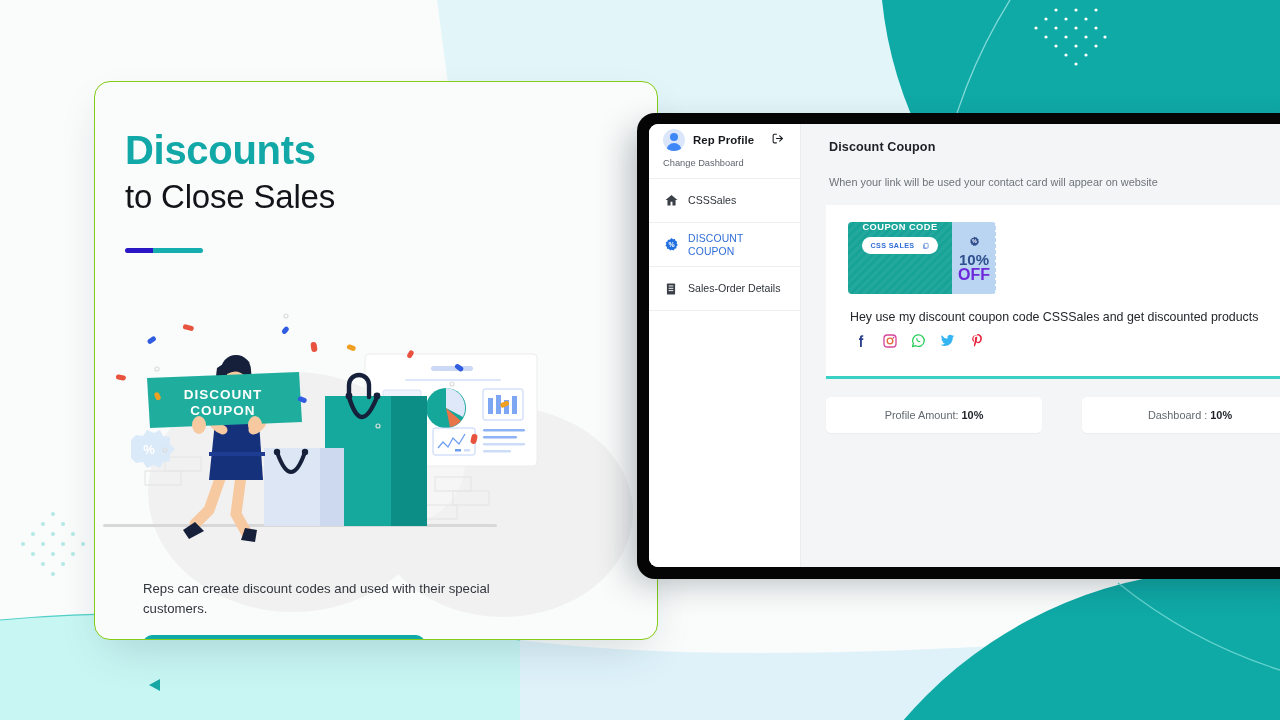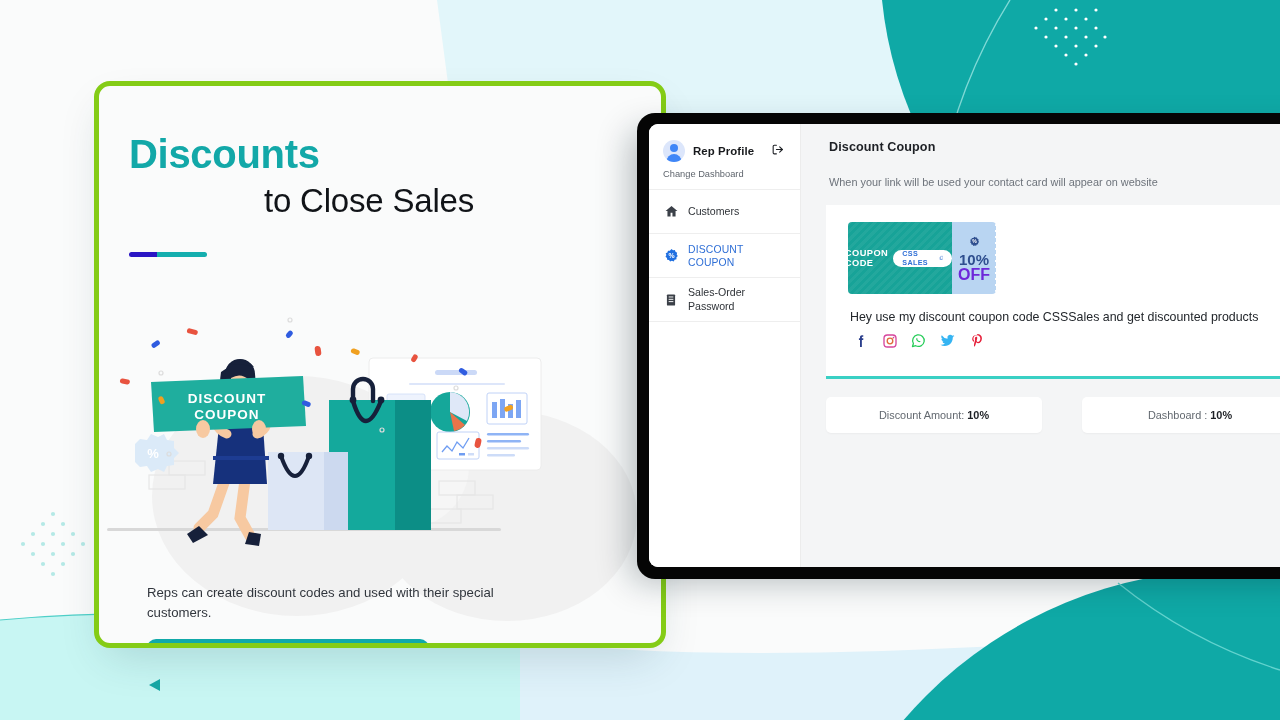--- a/index.html
+++ b/index.html
@@ -7,30 +7,30 @@
     width:1280px;height:720px;overflow:hidden;position:relative;
     background:#fafbfb;
     font-family:"Liberation Sans","DejaVu Sans",sans-serif;
     -webkit-font-smoothing:antialiased;
   }
   
   #bg{position:absolute;inset:0;z-index:0;}
   
   .promo-card{
     position:absolute;left:94px;top:81px;width:562px;height:557px;
-    background:#fafbfb;border:5px solid #84cc16;border-radius:16px;
+    background:#fafbfb;border:1px solid #84cc16;border-radius:16px;
     box-shadow:0 18px 45px -12px rgba(20,60,70,.18);
     z-index:3;overflow:hidden;
   }
   .promo-title{position:absolute;left:30px;top:47px;width:480px;}
   .promo-title .l1{
     font-size:40px;font-weight:700;color:#12a8a8;line-height:1.08;letter-spacing:-.3px;
   }
   .promo-title .l2{
-    font-size:33px;font-weight:400;color:#111418;line-height:1.15;margin-top:6px;letter-spacing:-.2px;text-align:center;
+    font-size:33px;font-weight:400;color:#111418;line-height:1.15;margin-top:6px;letter-spacing:-.2px;
   }
   .accent-bar{position:absolute;left:30px;top:166px;width:78px;height:5px;border-radius:3px;overflow:hidden;display:flex;}
   .accent-bar i{display:block;height:100%;}
   .accent-bar i.a{width:36%;background:#2a16c4;}
   .accent-bar i.b{flex:1;background:#14aeae;}
   .promo-illus{position:absolute;left:8px;top:180px;width:546px;height:370px;}
   .promo-caption{
     position:absolute;left:48px;top:497px;width:400px;
     font-size:13.2px;color:#31363d;line-height:1.48;
   }
@@ -43,21 +43,21 @@
     position:absolute;left:637px;top:113px;width:700px;height:466px;
     background:#050505;border-radius:18px;z-index:6;
     box-shadow:-14px 10px 34px -8px rgba(10,30,40,.30);
   }
   .device-screen{
     position:absolute;left:12px;top:11px;right:12px;bottom:12px;
     background:#ffffff;border-radius:9px;overflow:hidden;display:flex;
   }
   
   .app-sidebar{width:151px;flex:0 0 151px;background:#ffffff;border-right:1px solid #ececec;}
-  .profile-row{display:flex;align-items:center;padding:16px 12px 0 14px;}
+  .profile-row{display:flex;align-items:center;padding:5px 12px 0 14px;}
   .avatar{
     width:22px;height:22px;border-radius:50%;background:#dce6fb;flex:0 0 22px;
     position:relative;overflow:hidden;margin-right:8px;
   }
   .avatar .head{position:absolute;left:50%;top:3.5px;transform:translateX(-50%);width:8px;height:8px;border-radius:50%;background:#3f86f7;}
   .avatar .body{position:absolute;left:50%;bottom:-1px;transform:translateX(-50%);width:15px;height:9px;border-radius:8px 8px 0 0;background:#3f86f7;}
   .profile-name{font-size:11.4px;font-weight:700;color:#17191c;letter-spacing:.1px;}
   .logout-icon{margin-left:auto;margin-right:4px;}
   .change-pass{font-size:9.3px;color:#5f656d;padding:7px 0 10px 14px;}
   .nav{border-top:1px solid #eeeeee;}
@@ -72,22 +72,22 @@
   .app-main{flex:1;background:#f4f5f6;padding:16px 0 0 0;position:relative;min-width:0;}
   .panel-title{font-size:12.6px;font-weight:700;color:#1d2025;padding:0 0 0 28px;letter-spacing:.1px;}
   .panel-sub{font-size:10.9px;color:#6d737b;padding:22px 0 0 28px;}
   .coupon-panel{
     margin:17px 0 0 25px;background:#ffffff;min-height:154px;position:relative;
     border-bottom:3px solid #3ad0c4;padding:17px 0 0 22px;
   }
   
   .ticket{width:148px;height:72px;display:flex;border-radius:4px;overflow:hidden;position:relative;}
   .ticket .left{
-    width:104px;background:#17a398;display:flex;flex-direction:row;
-    align-items:center;justify-content:flex-end;gap:5px;
+    width:104px;background:#17a398;display:flex;flex-direction:column;
+    align-items:center;justify-content:flex-start;gap:5px;
     background-image:repeating-linear-gradient(135deg,rgba(255,255,255,.05) 0 3px,transparent 3px 6px);
   }
   .ticket .ccode{font-size:9.3px;font-weight:700;color:#ffffff;letter-spacing:.45px;}
   .ticket .chip{
     background:#ffffff;border-radius:20px;height:17px;display:flex;align-items:center;gap:8px;
     padding:0 9px;
   }
   .ticket .chip span{font-size:7.2px;font-weight:700;color:#2f6fd6;letter-spacing:.35px;}
   .ticket .right{
     flex:1;background:#b9d5f2;display:flex;flex-direction:column;align-items:center;justify-content:center;
@@ -334,21 +334,21 @@
       </div>
       <div class="change-pass">Change Dashboard</div>
 
       <div class="nav">
         <div class="nav-item">
           <span class="ico">
             <svg width="15" height="15" viewBox="0 0 24 24" fill="#3b4048">
                 <path d="M12 3 2.5 11h3v9h5v-6h3v6h5v-9h3z"></path>
               </svg>
           </span>
-          <span class="lbl">Customers</span>
+          <span class="lbl">CSSSales</span>
         </div>
         <div class="nav-item active">
           <span class="ico">
             <svg width="15" height="15" viewBox="0 0 24 24">
               <path d="M12 1.6l2.4 1.9 3-.4 1 2.9 2.7 1.4-.8 3 1.7 2.5-2.2 2.1.2 3-3 .7-1.5 2.7-2.9-.9-2.8 1.2-1.8-2.5-3-.4-.2-3-2.4-1.9 1.4-2.7-1.1-2.8 2.8-1.2.8-2.9 3 .1z" fill="#1f6fe0"></path>
               <text x="12" y="16" text-anchor="middle" fill="#fff" font-family="Liberation Sans, sans-serif" font-size="11" font-weight="700">%</text>
             </svg>
           </span>
           <span class="lbl">DISCOUNT COUPON</span>
         </div>
@@ -356,21 +356,21 @@
           <span class="ico">
             <svg width="14" height="14" viewBox="0 0 24 24" fill="#3b4048">
                 <rect x="5" y="2.5" width="14" height="19" rx="1.5"></rect>
                 <g fill="#fff">
                   <rect x="8" y="6" width="8" height="1.6"></rect>
                   <rect x="8" y="10" width="8" height="1.6"></rect>
                   <rect x="8" y="14" width="8" height="1.6"></rect>
                 </g>
               </svg>
           </span>
-          <span class="lbl">Sales-Order Password</span>
+          <span class="lbl">Sales-Order Details</span>
         </div>
       </div>
     </div>
 
     <div class="app-main">
       <div class="panel-title">Discount Coupon</div>
       <div class="panel-sub">When your link will be used your contact card will appear on website</div>
 
       <div class="coupon-panel">
         <div class="ticket">
@@ -425,21 +425,21 @@
           <span class="si">
             <svg width="16" height="16" viewBox="0 0 24 24" fill="#e6203a">
                 <path d="M12.3 2.5C7.4 2.5 4.8 5.8 4.8 9c0 1.5.8 3.4 2.1 4 .2.1.3 0 .4-.2l.3-1.2c0-.2 0-.2-.1-.4-.5-.6-.9-1.7-.9-2.7 0-2.6 2-5.2 5.4-5.2 2.9 0 5 2 5 4.8 0 3.2-1.6 5.4-3.7 5.4-1.2 0-2-1-1.8-2.2.3-1.4.9-2.9.9-3.9 0-.9-.5-1.6-1.5-1.6-1.2 0-2.1 1.2-2.1 2.8 0 1 .3 1.7.3 1.7l-1.4 5.9c-.4 1.8-.1 4 0 4.2 0 .1.2.2.3.1.1-.1 1.5-1.9 2-3.7l.7-2.8c.4.7 1.5 1.3 2.7 1.3 3.6 0 6-3.3 6-7.6 0-3.3-2.8-6.2-7.1-6.2z"></path>
               </svg>
           </span>
         </div>
       </div>
 
       <div class="stat-row">
         <div class="stat-box">
-          <span>Discount Amount:</span>
+          <span>Profile Amount:</span>
           <b>10%</b>
         </div>
         <div class="stat-box">
           <span>Dashboard :</span>
           <b>10%</b>
         </div>
       </div>
     </div>
 
   </div>

